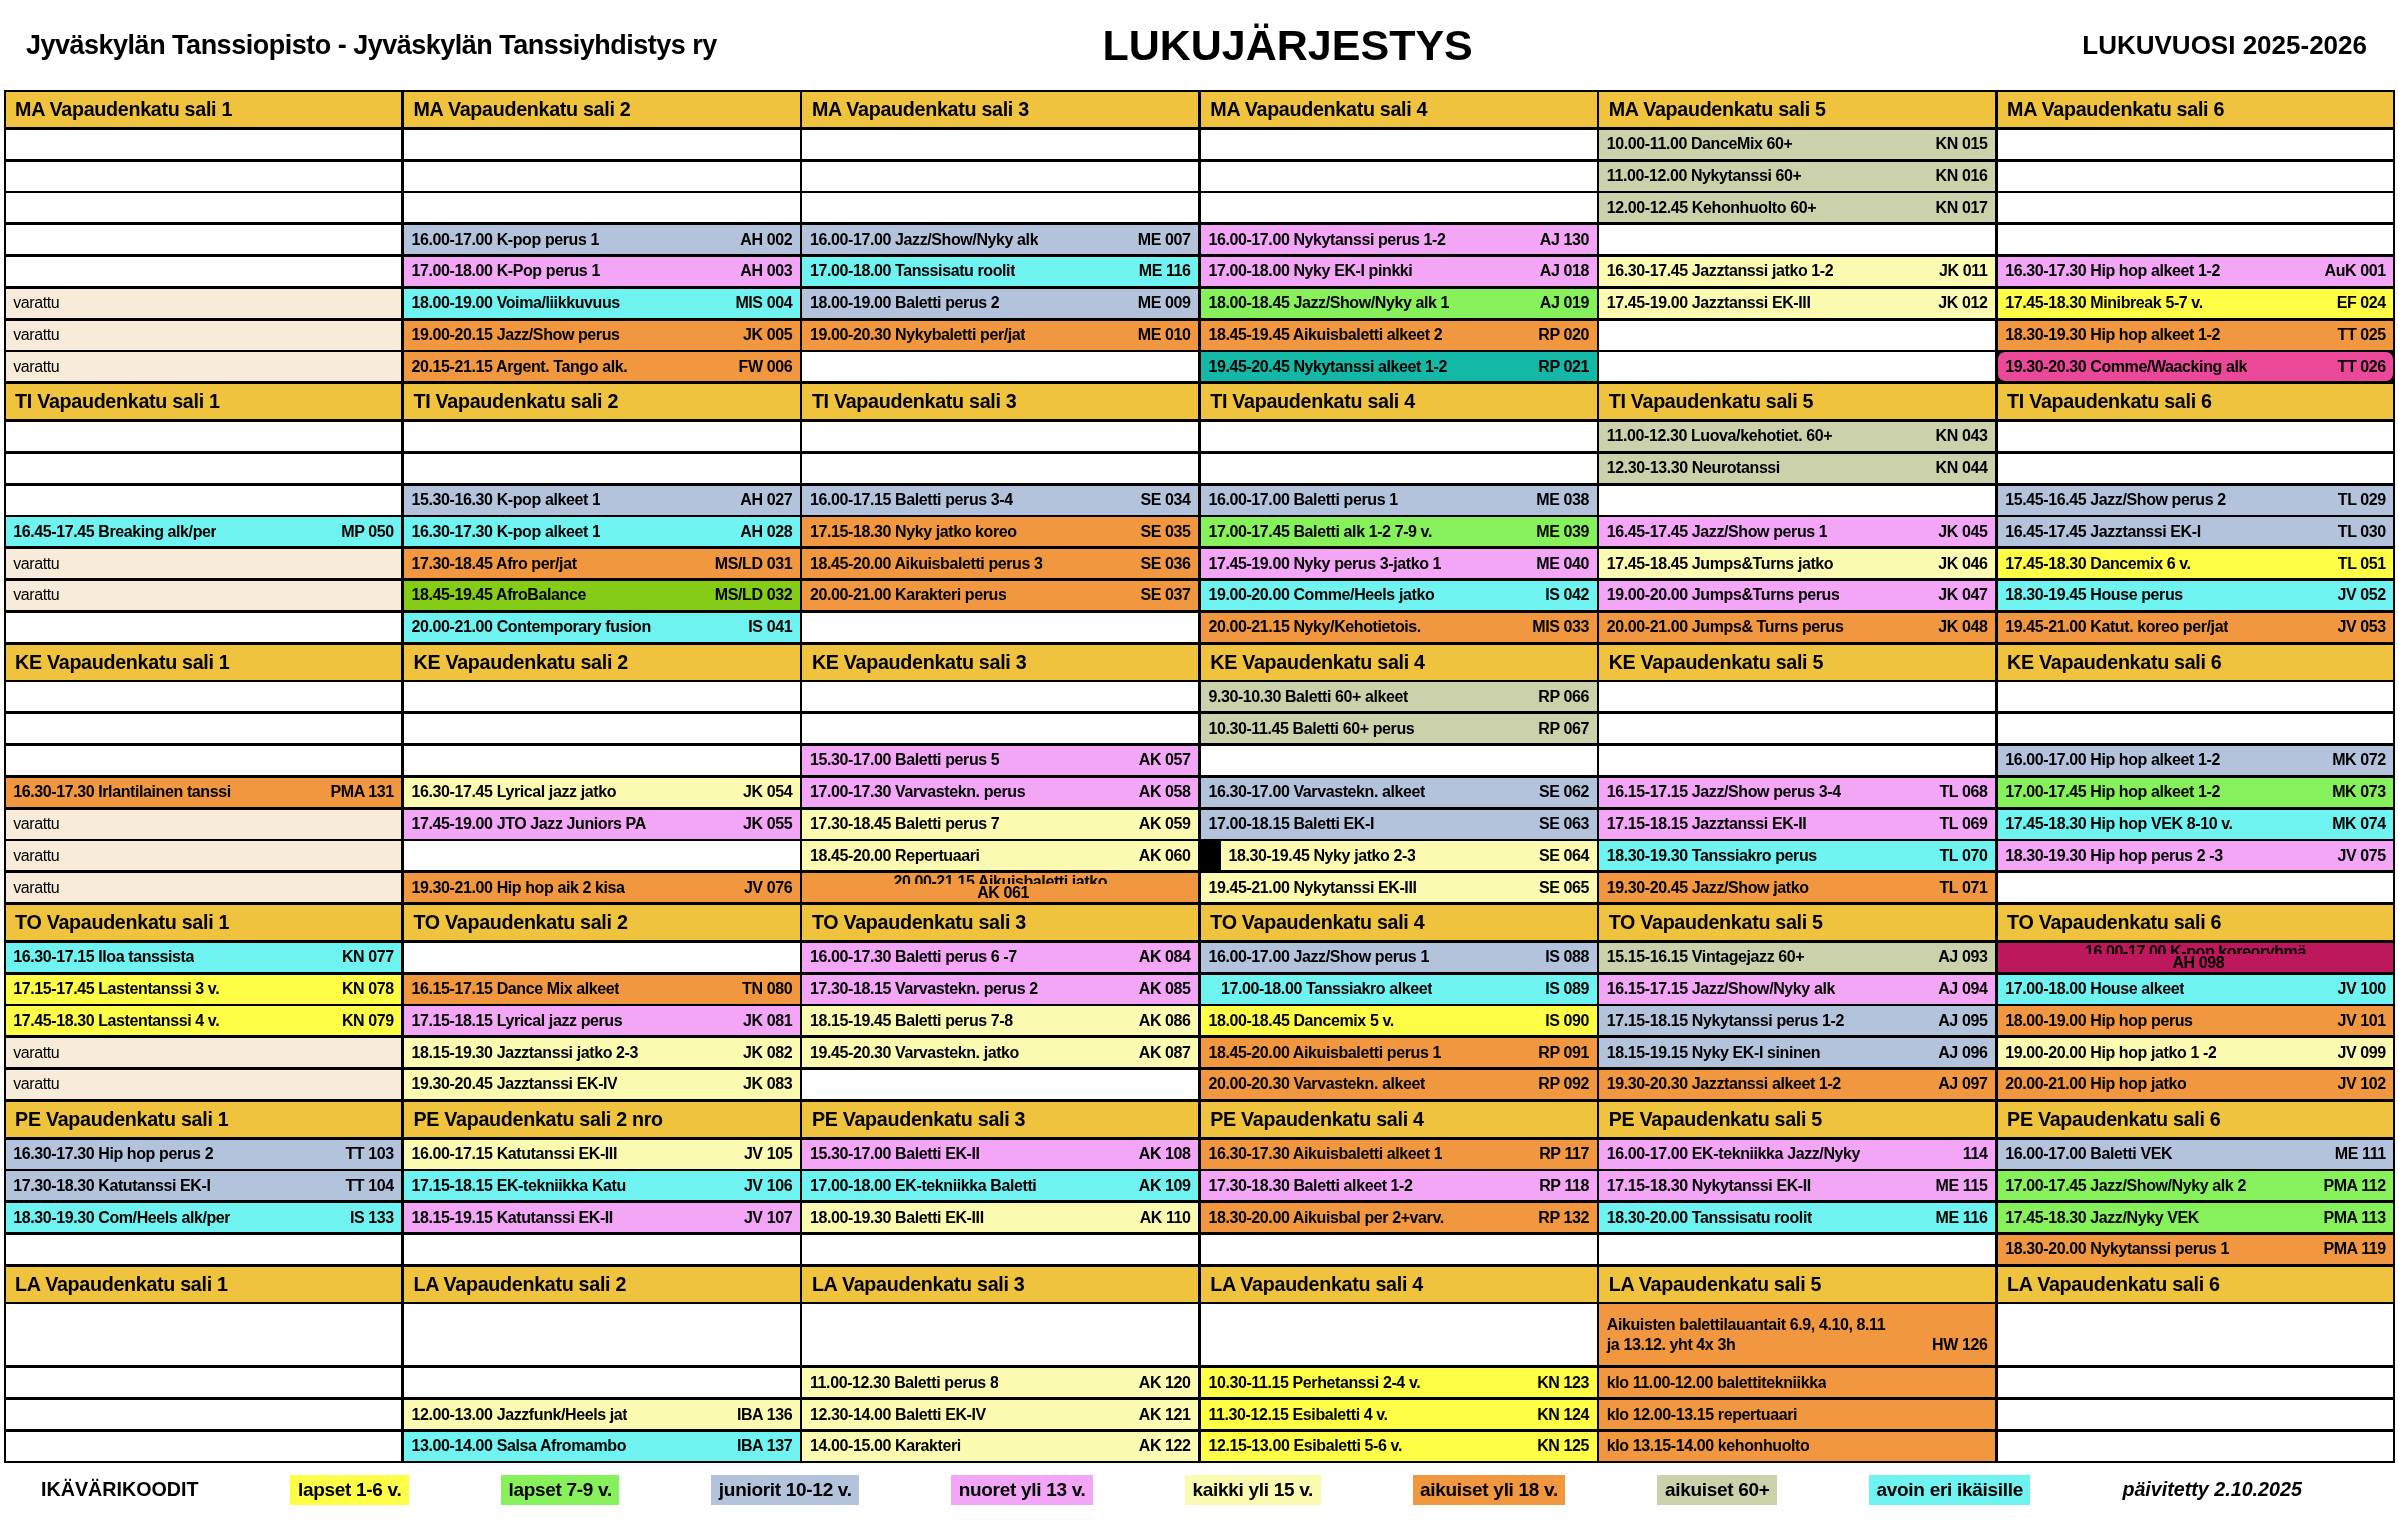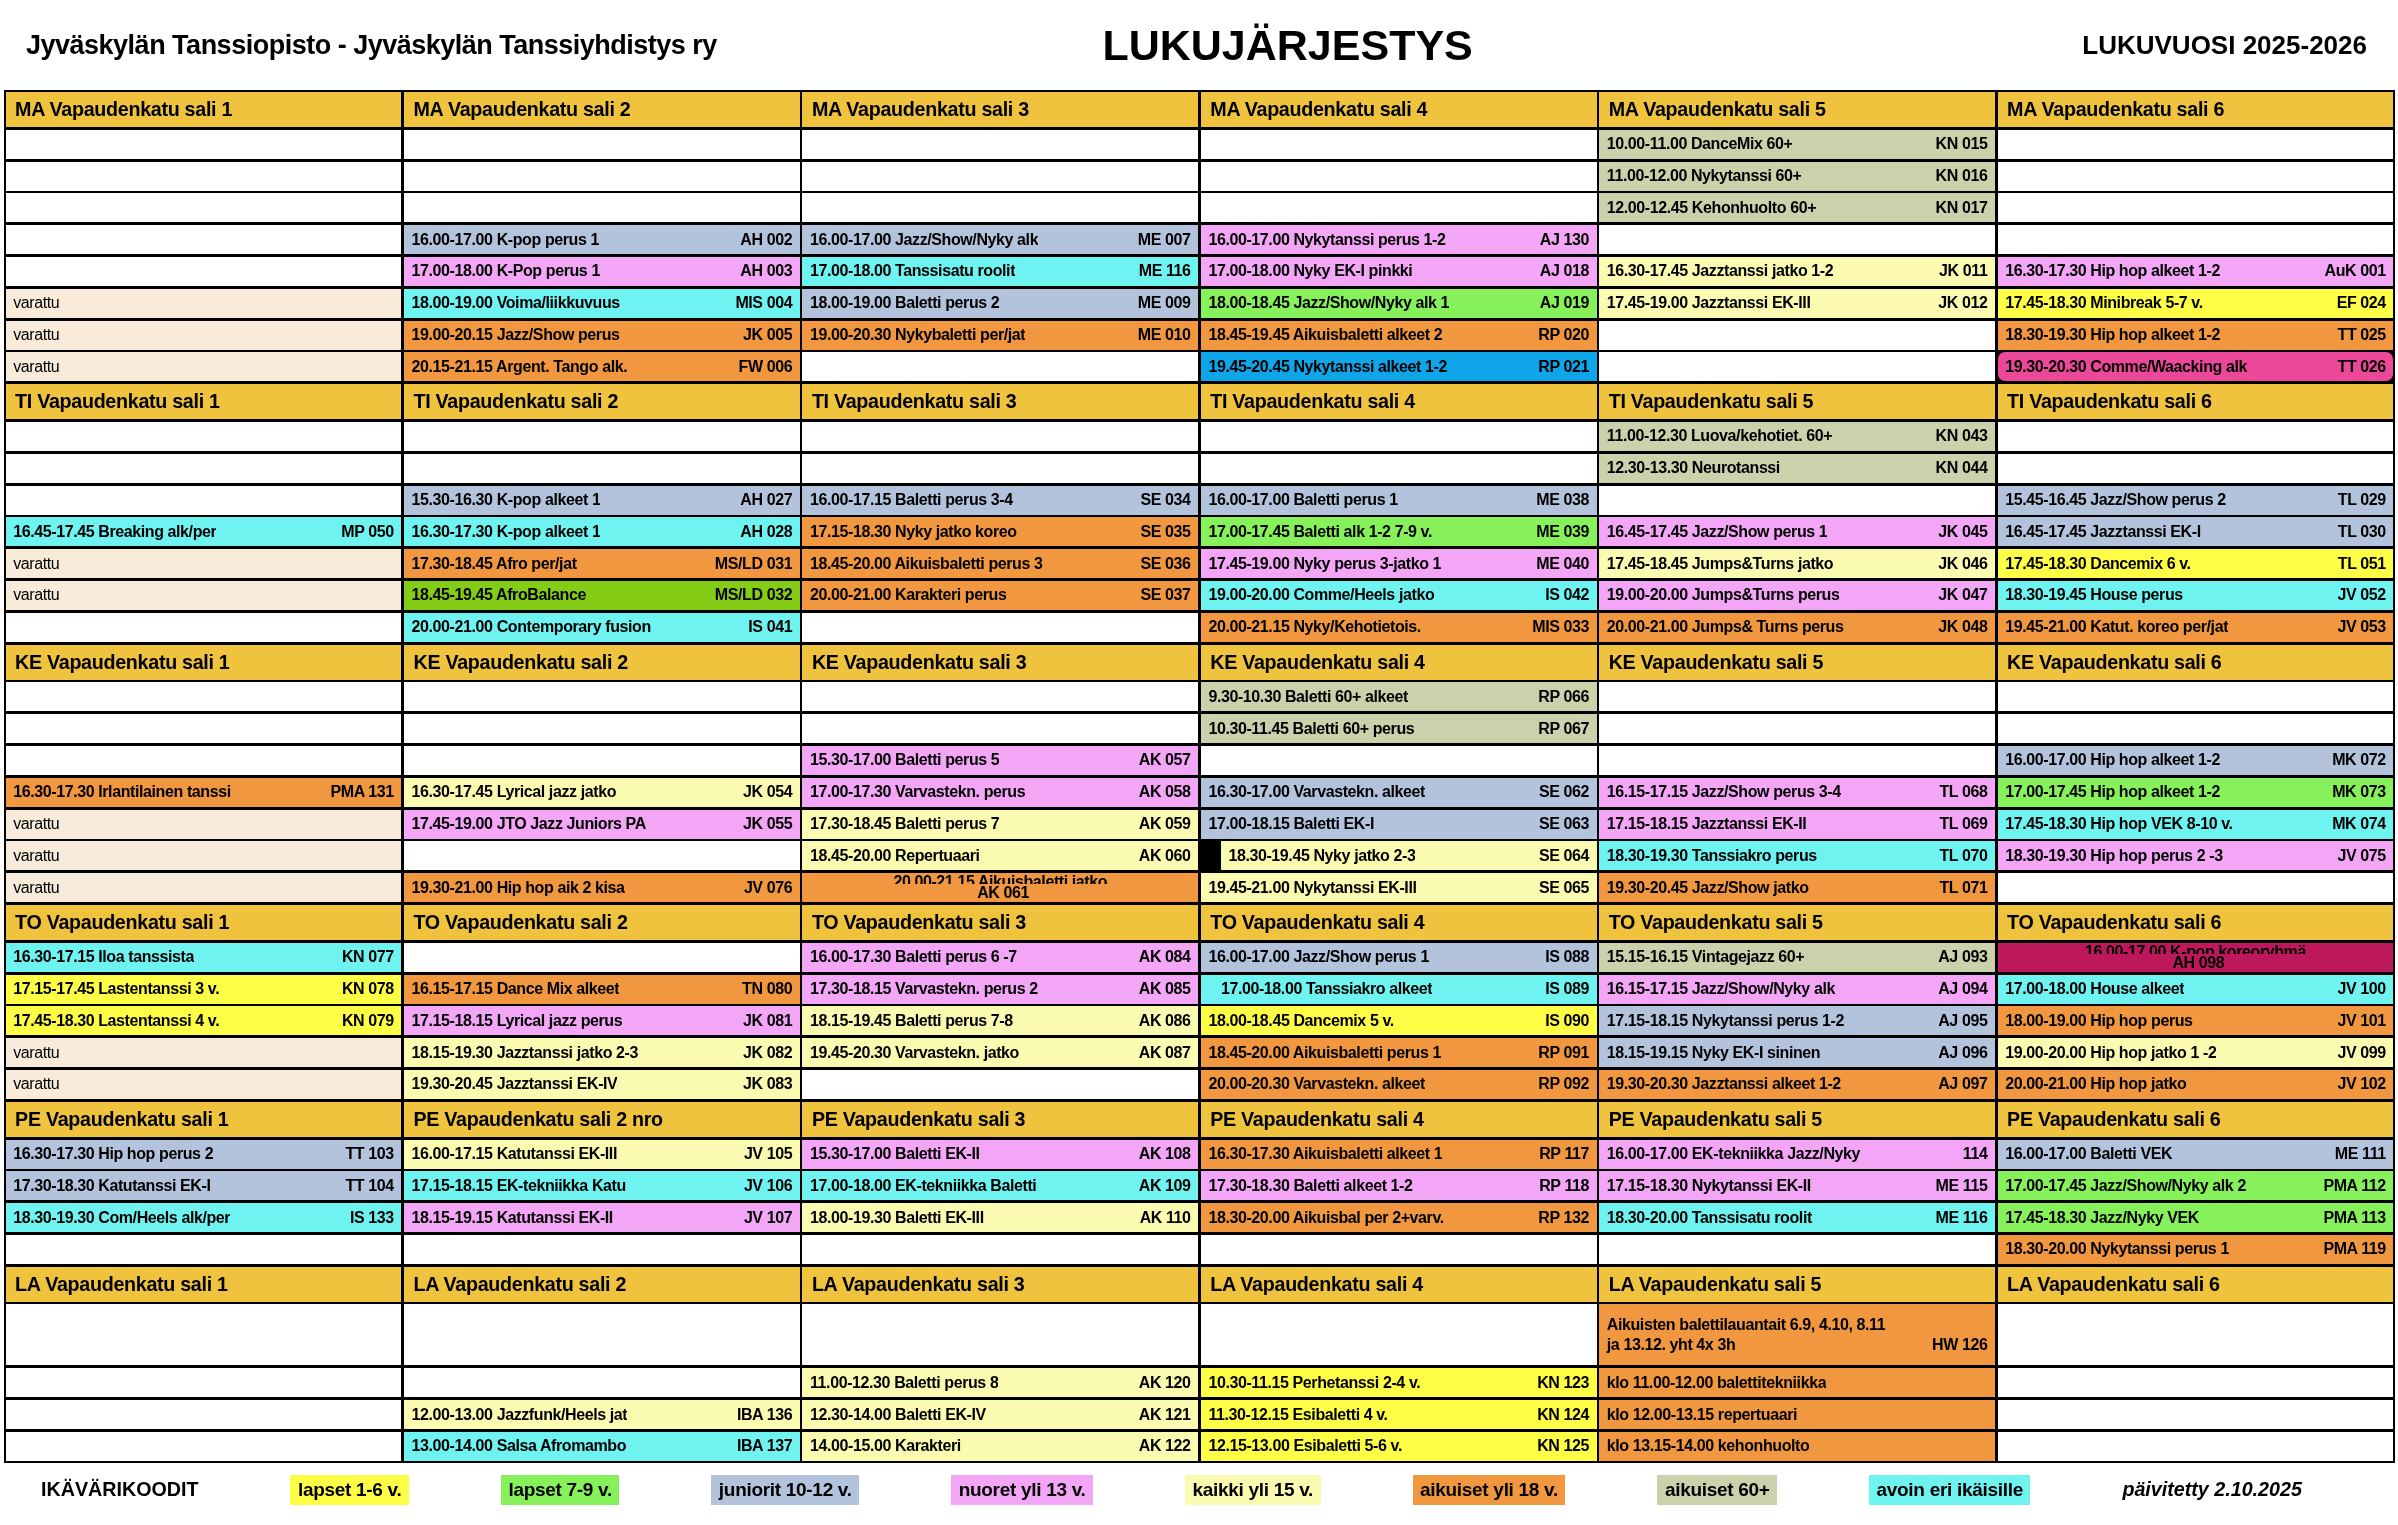--- a/index.html
+++ b/index.html
@@ -150,21 +150,21 @@
           <span class="code">TT 025</span>
         </div>
         <div class="cell plain" style="background: rgb(248, 235, 218);">
           <span class="lt">varattu</span>
         </div>
         <div class="cell" style="background: rgb(240, 151, 63);">
           <span class="lt">20.15-21.15 Argent. Tango alk.</span>
           <span class="code">FW 006</span>
         </div>
         <div class="cell"></div>
-        <div class="cell" style="background: #0ea5e9; align-items: center;">
+        <div class="cell" style="background: #14b8a6; align-items: center;">
           <span class="lt">19.45-20.45 Nykytanssi alkeet 1-2</span>
           <span class="code">RP 021</span>
         </div>
         <div class="cell"></div>
         <div class="cell" style="background: #ec4899; border-radius: 7px;">
           <span class="lt">19.30-20.30 Comme/Waacking alk</span>
           <span class="code">TT 026</span>
         </div>
       </div>
       <div class="block" style="grid-template-rows: 35px 29px 29px 29px 29px 29px 29px 29px; text-align: right;">

